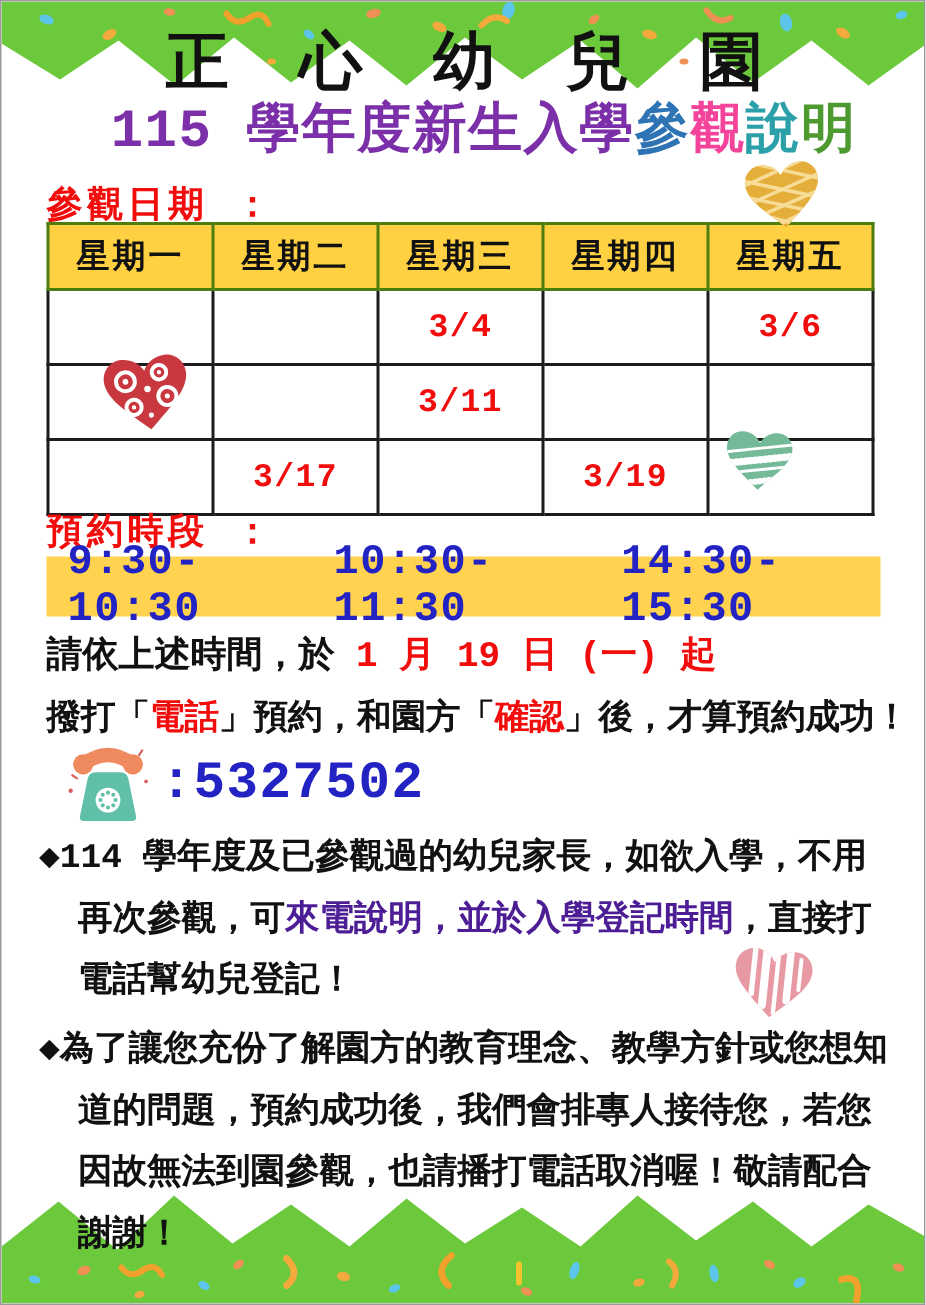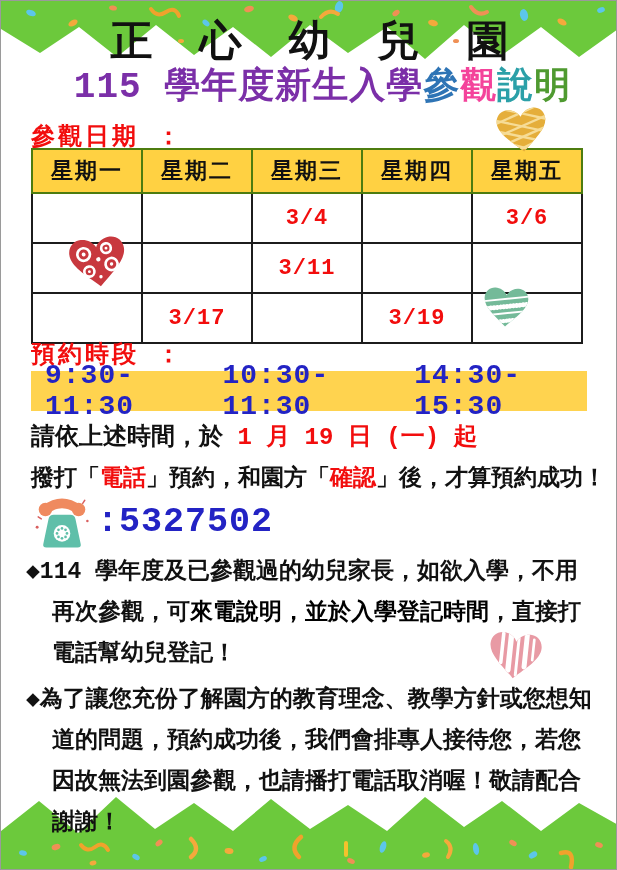--- a/index.html
+++ b/index.html
@@ -46,23 +46,23 @@
   }
   .slots-bar{
     position:absolute;left:30px;top:370px;width:528px;height:40px;z-index:2;
     background:#ffd34f;display:flex;align-items:center;padding:0 14px;gap:33px;
     font-size:28px;color:#2323c4;letter-spacing:1px;
   }
   .line{position:absolute;left:30px;z-index:2;color:#111;}
   .line1{top:419px;font-size:24px;}
   .line2{top:461px;font-size:23px;}
   .red-t{color:#f20d0d;}
-  .blue-t{color:#000000;text-align:center;}
+  .blue-t{color:#4c1d95;text-align:center;}
   .phone-row{
-    position:absolute;left:32px;top:495px;z-index:2;
+    position:absolute;left:42px;top:495px;z-index:2;
     display:flex;align-items:center;text-align:right;
   }
   .phone-num{font-size:35px;color:#2323c4;margin-left:6px;letter-spacing:1px;}
   .notes{
     position:absolute;left:25px;top:551px;width:570px;z-index:2;
     font-size:23px;line-height:41px;color:#111;
   }
   .notes p{margin:0;padding-left:26px;text-indent:-26px;}
   .notes p+p{margin-top:5px;}
   .heart{position:absolute;z-index:4;}
@@ -184,21 +184,21 @@
     <g clip-path="url(#hg)" stroke="#ffffff" fill="none">
       <path d="M-1,8 L25,4" stroke-width="1"></path>
       <path d="M-1,12 L25,8" stroke-width="2.6" stroke-dasharray="0.1,1.6" stroke-linecap="round"></path>
       <path d="M-1,15.5 L25,11.5" stroke-width="1"></path>
       <path d="M0,19.5 L24,15.5" stroke-width="2.2" stroke-dasharray="0.1,1.5" stroke-linecap="round"></path>
     </g>
   </svg>
 
   <div class="sec-label slots-label">預約時段 ：</div>
   <div class="slots-bar">
-    <span>9:30-11:30</span>
+    <span>9:30-10:30</span>
     <span>10:30-11:30</span>
     <span>14:30-15:30</span>
   </div>
 
   <div class="line line1"><span>請依上述時間，於 </span><span class="red-t">1 月 19 日 (一) 起</span></div>
   <div class="line line2"><span>撥打「</span><span class="red-t">電話</span><span>」預約，和園方「</span><span class="red-t">確認</span><span>」後，才算預約成功！</span></div>
 
   <div class="phone-row">
     <svg width="58" height="52" viewBox="0 0 56 50">
       <path d="M10,46 Q9,49.5 13,49.5 H43 Q47,49.5 46,46 L41,22 Q40,18 36,18 H20 Q16,18 15,22 Z" fill="#5fbfa9"></path>

